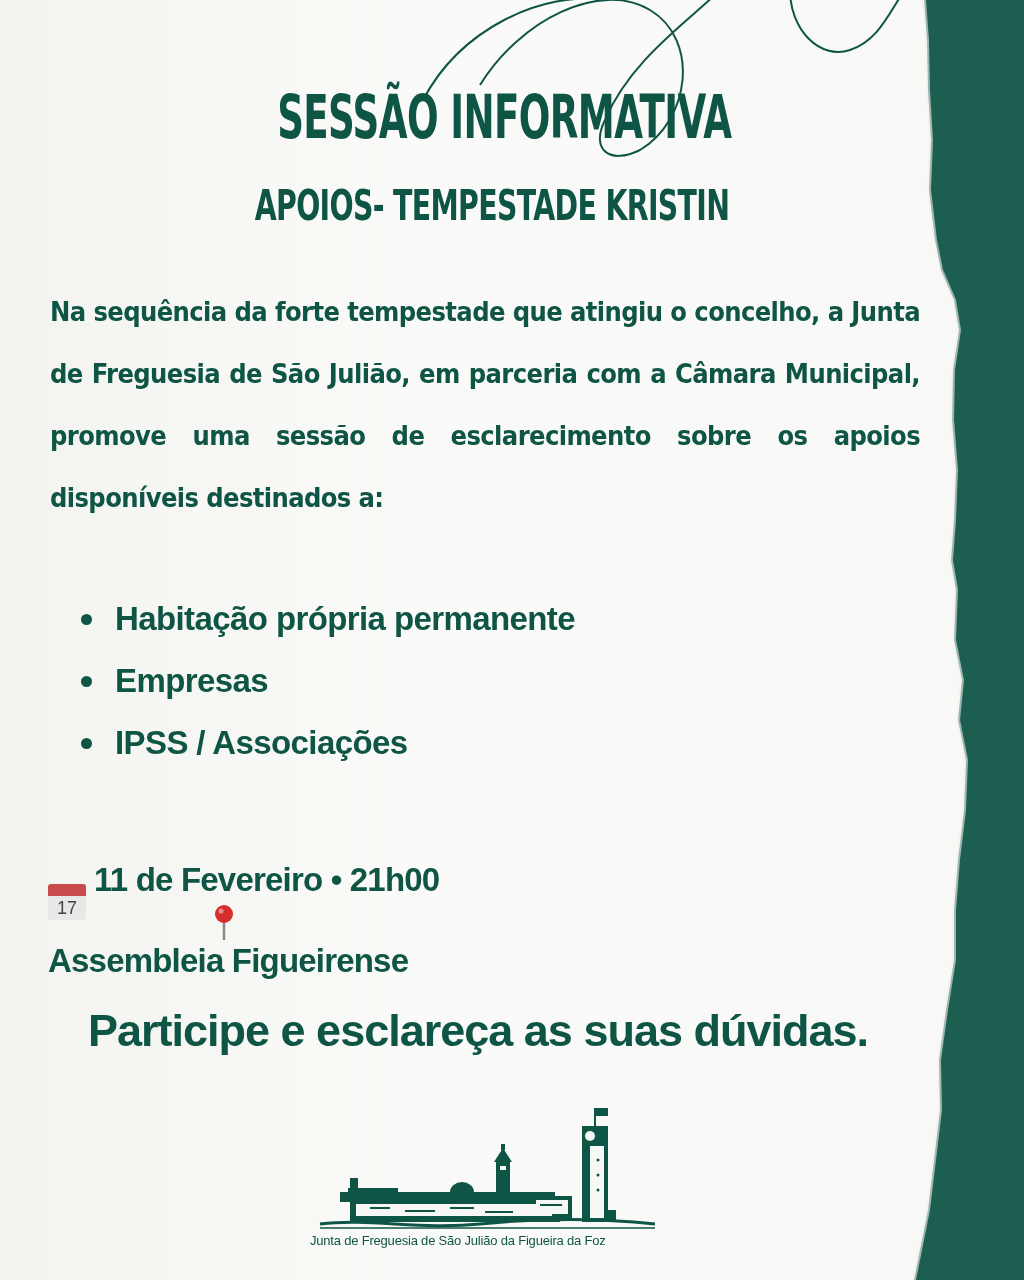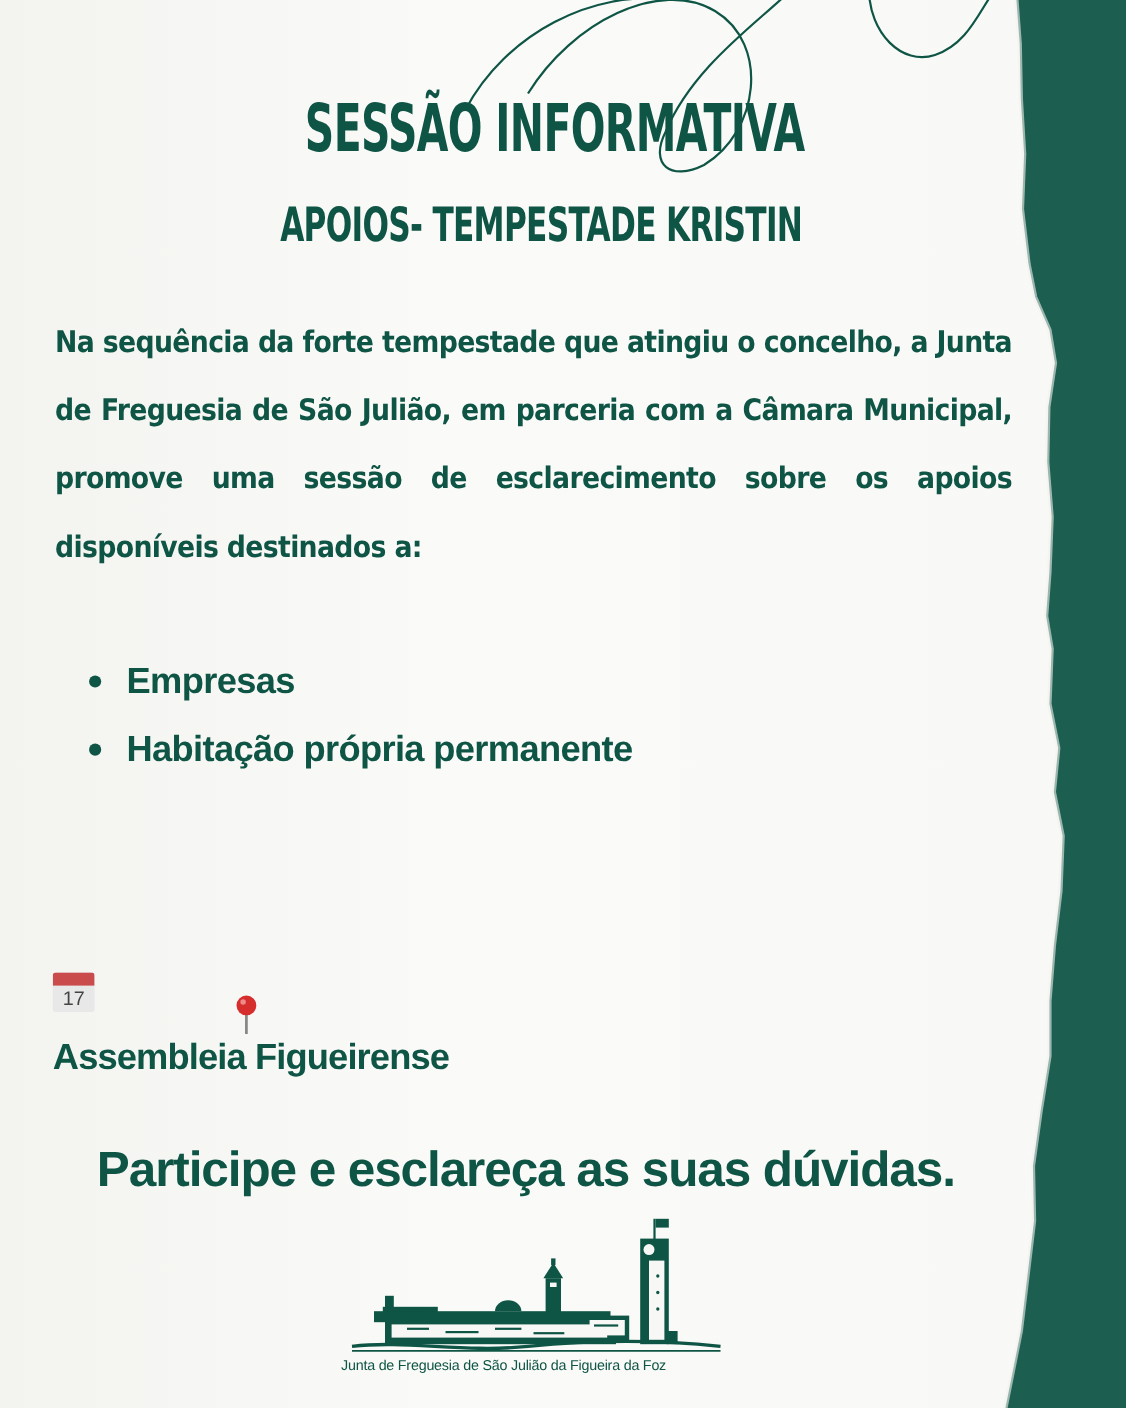--- a/index.html
+++ b/index.html
@@ -59,21 +59,21 @@
     background: #e8e8e8; border-radius: 3px; overflow: hidden; margin-top: 44px;
   }
   .cal-icon .top { position: absolute; left: 0; top: 0; right: 0; height: 12px; background: #c94b4b; }
   .cal-icon .num {
     position: absolute; left: 0; right: 0; bottom: 1px; text-align: center;
     font-size: 18px; font-weight: normal; color: #444; letter-spacing: 0;
   }
   .pin-icon { width: 38px; height: 40px; margin-right: 8px; position: relative; }
   .cta {
     position: absolute; left: 88px; top: 1005px;
-    font-size: 45px; font-weight: bold; letter-spacing: -1px; color: #0f5545; margin-top: 32px;
+    font-size: 45px; font-weight: bold; letter-spacing: -1px; color: #0f5545;
   }
   .logo { position: absolute; left: 310px; top: 1100px; width: 360px; height: 160px; }
   .logo-caption {
     position: absolute; left: 310px; top: 1233px; width: 350px; text-align: left;
     font-size: 13px; color: #0f5545; letter-spacing: -0.2px;
   }
 </style>
 </head>
 <body>
 
@@ -89,33 +89,38 @@
 </svg>
 
 <div class="title">SESSÃO INFORMATIVA</div>
 <div class="subtitle">APOIOS- TEMPESTADE KRISTIN</div>
 
 <div class="body-text">Na sequência da forte tempestade que atingiu o concelho, a Junta de Freguesia de São Julião, em parceria com a Câmara Municipal, promove uma sessão de esclarecimento sobre os apoios disponíveis destinados a:</div>
 
 <ul class="bullets">
   <li>
       <span class="bullet-dot"></span>
+      <span>Habitação própria permanente</span>
+    </li>
+  <li>
+      <span class="bullet-dot"></span>
       <span>Empresas</span>
     </li>
   <li>
       <span class="bullet-dot"></span>
-      <span>Habitação própria permanente</span>
+      <span>IPSS / Associações</span>
     </li>
 </ul>
 
 <div class="info-row row-date">
   <div class="cal-icon">
     <div class="top"></div>
     <div class="num">17</div>
   </div>
+  <span>11 de Fevereiro • 21h00</span>
 </div>
 
 <div class="info-row row-place">
   <svg class="pin-icon" viewBox="0 0 38 40">
     <line x1="19" y1="18" x2="19" y2="38" stroke="#888" stroke-width="2.5"></line>
     <circle cx="19" cy="12" r="9" fill="#d62d2d"></circle>
     <circle cx="16" cy="9" r="2.5" fill="#f08a8a"></circle>
   </svg>
   <span>Assembleia Figueirense</span>
 </div>

